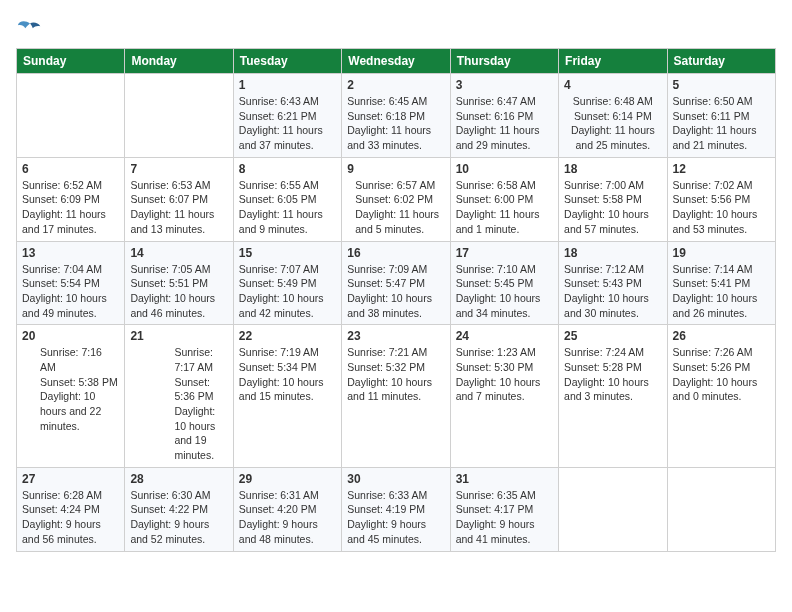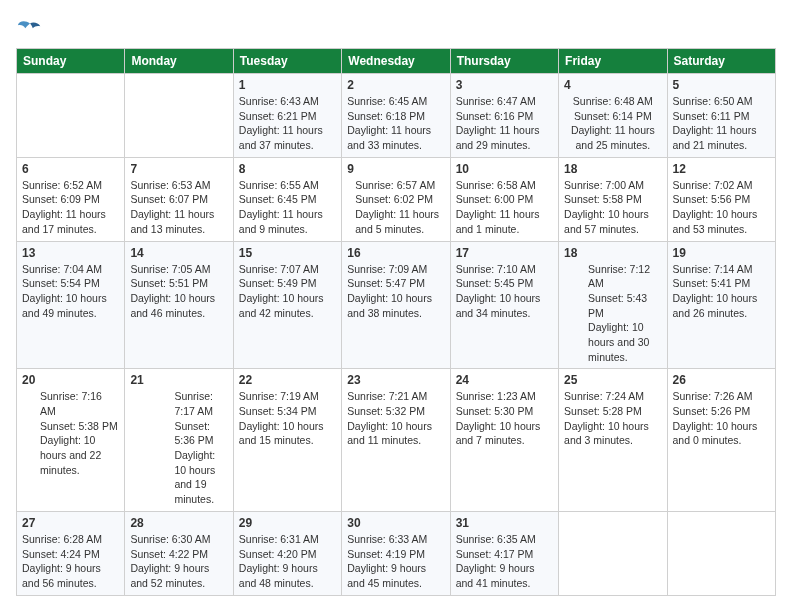--- a/index.html
+++ b/index.html
@@ -159,21 +159,21 @@
         </td>
         <td>
           <span class="day-num">7</span>
           <div class="day-info" style="white-space: pre-line;">Sunrise: 6:53 AM
 Sunset: 6:07 PM
 Daylight: 11 hours and 13 minutes.</div>
         </td>
         <td>
           <span class="day-num">8</span>
           <div class="day-info" style="white-space: pre-line;">Sunrise: 6:55 AM
-Sunset: 6:45 PM
+Sunset: 6:05 PM
 Daylight: 11 hours and 9 minutes.</div>
         </td>
         <td>
           <span class="day-num">9</span>
           <div class="day-info" style="white-space: pre-line; margin-left: 8px;">Sunrise: 6:57 AM
 Sunset: 6:02 PM
 Daylight: 11 hours and 5 minutes.</div>
         </td>
         <td>
           <span class="day-num">10</span>
@@ -220,21 +220,21 @@
 Daylight: 10 hours and 38 minutes.</div>
         </td>
         <td>
           <span class="day-num">17</span>
           <div class="day-info" style="white-space: pre-line;">Sunrise: 7:10 AM
 Sunset: 5:45 PM
 Daylight: 10 hours and 34 minutes.</div>
         </td>
         <td>
           <span class="day-num">18</span>
-          <div class="day-info" style="white-space: pre-line; margin-left: 24px;">Sunrise: 7:12 AM
+          <div class="day-info" style="white-space: pre-line;">Sunrise: 7:12 AM
 Sunset: 5:43 PM
 Daylight: 10 hours and 30 minutes.</div>
         </td>
         <td>
           <span class="day-num">19</span>
           <div class="day-info" style="white-space: pre-line;">Sunrise: 7:14 AM
 Sunset: 5:41 PM
 Daylight: 10 hours and 26 minutes.</div>
         </td>
       </tr>

